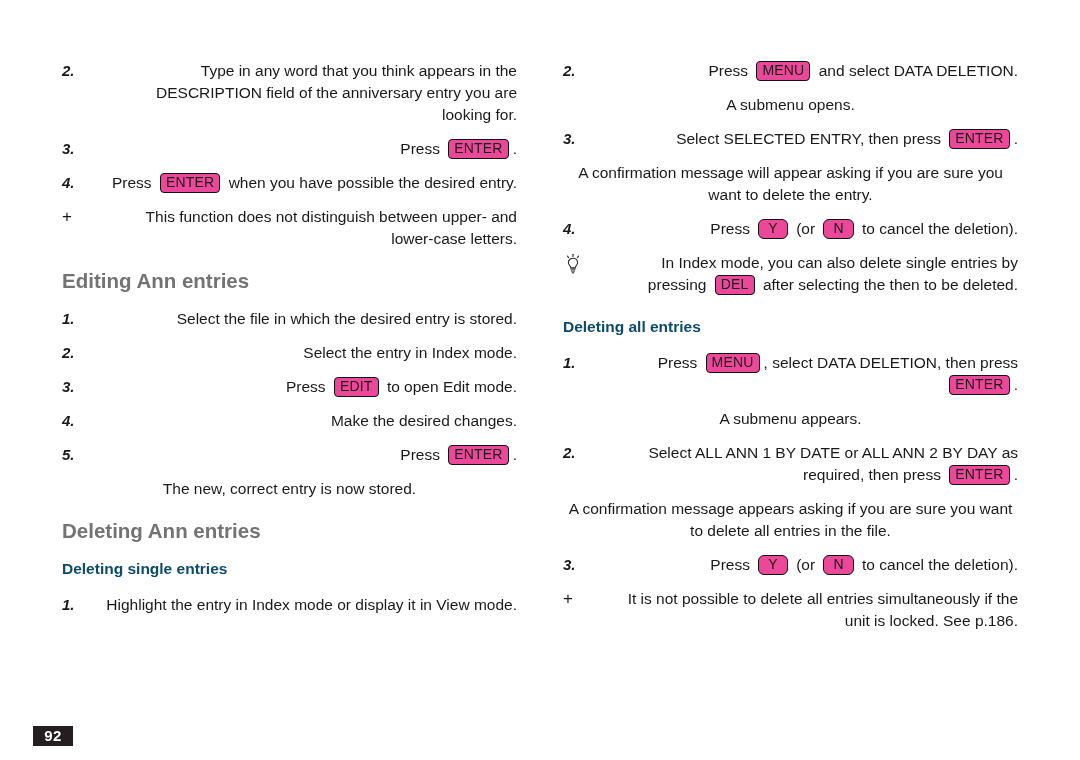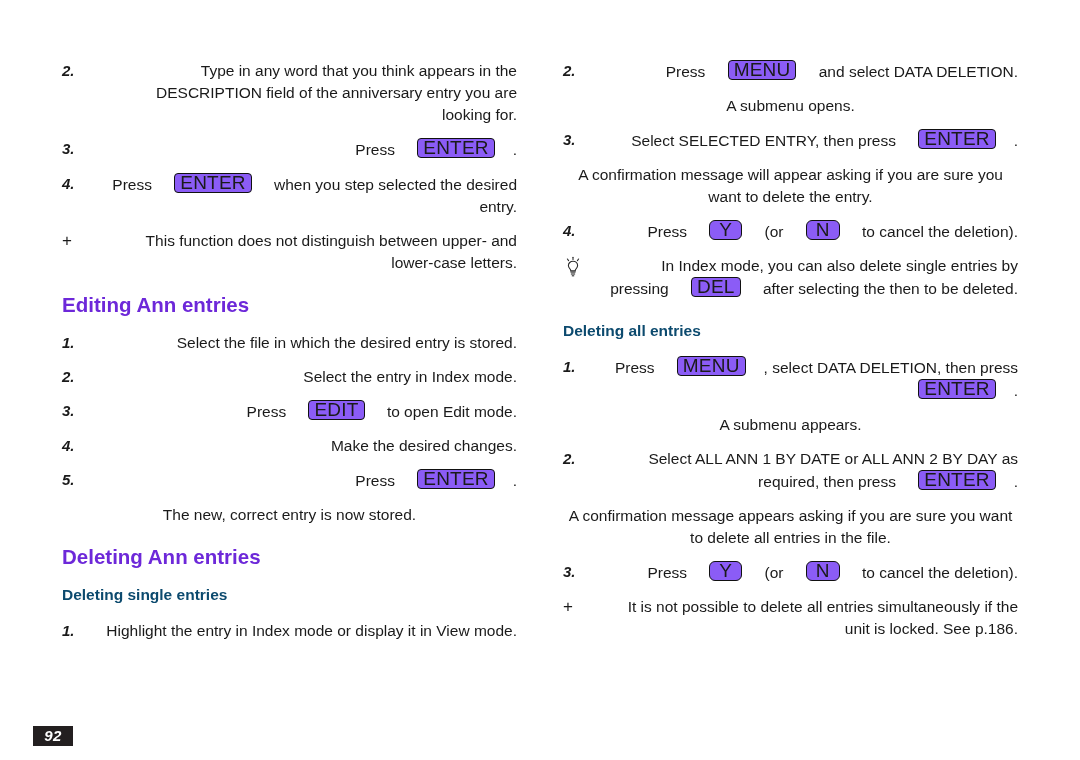--- a/index.html
+++ b/index.html
@@ -59,21 +59,21 @@
   }
   .marker.tip {
     font-weight: normal;
     font-style: normal;
     top: 1px;
   }
   .text-body { display: block; text-align: right; }
 
   
   .h-red {
-    color: #6d28d9;
+    color: #737373;
     font-size: 20.5px;
     font-weight: bold;
     line-height: 26px;
     margin-top: 18px;
     margin-bottom: 14px;
   }
   .h-sub {
     color: #0c4a6e;
     font-size: 15.5px;
     font-weight: bold;
@@ -81,27 +81,27 @@
     margin-top: 4px;
     margin-bottom: 14px;
   }
 
   
   .key {
     display: inline-block;
     border: 1.4px solid #111111;
     border-radius: 4px;
     padding: 0px 5px 1px 5px;
-    font-size: 19px;
+    font-size: 14px;
     line-height: 17px;
     letter-spacing: 0.2px;
-    margin: 0 18px;
+    margin: 0 4px;
     vertical-align: 1px;
     white-space: nowrap;
-    background: #8b5cf6;
+    background: #ec4899;
   }
   .key.narrow {
     border-radius: 6px;
     padding: 0px 9px 1px 9px;
   }
 
   
   .bulb {
     display: inline-block;
     width: 20px;
@@ -111,21 +111,20 @@
 
   
   .page-number {
     position: absolute;
     left: 33px;
     top: 726px;
     width: 40px;
     height: 20px;
     background: #231f20;
     color: #ffffff;
-    font-style: italic;
     font-weight: bold;
     font-size: 15px;
     line-height: 20px;
     text-align: center;
     letter-spacing: 0.5px;
   }
   .spacer-sm { height: 4px; }
 </style>
 </head>
 <body>
@@ -140,21 +139,21 @@
     </div>
 
     <div class="block item">
       <span class="marker">3.</span>
       <span class="text-body"><span>Press </span><span class="key">ENTER</span><span>.</span></span>
     </div>
 
 
     <div class="block item">
       <span class="marker">4.</span>
-      <span class="text-body"><span>Press </span><span class="key">ENTER</span><span> when you step selected the desired entry.</span></span>
+      <span class="text-body"><span>Press </span><span class="key">ENTER</span><span> when you have possible the desired entry.</span></span>
     </div>
 
     <div class="block item">
       <span class="marker plus">+</span>
       <span class="text-body">This function does not distinguish between upper- and lower-case letters.</span>
     </div>
 
     <div class="h-red">Editing Ann entries</div>
 
     <div class="block item">

